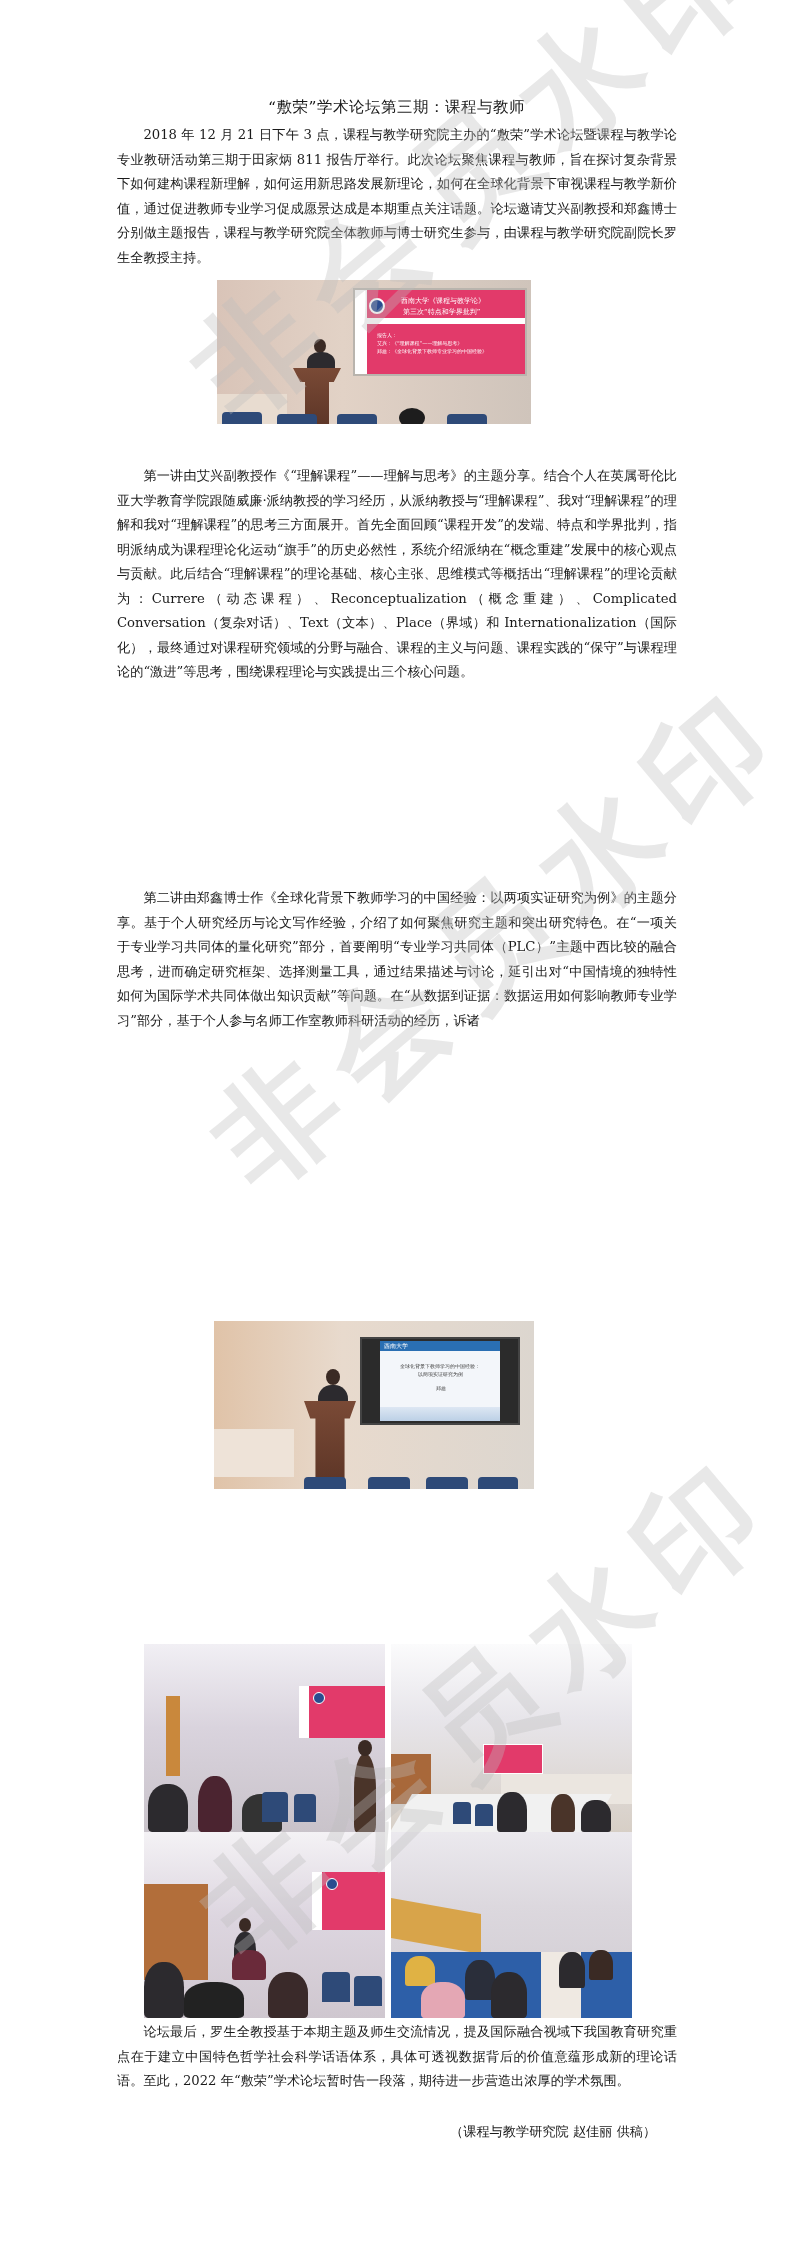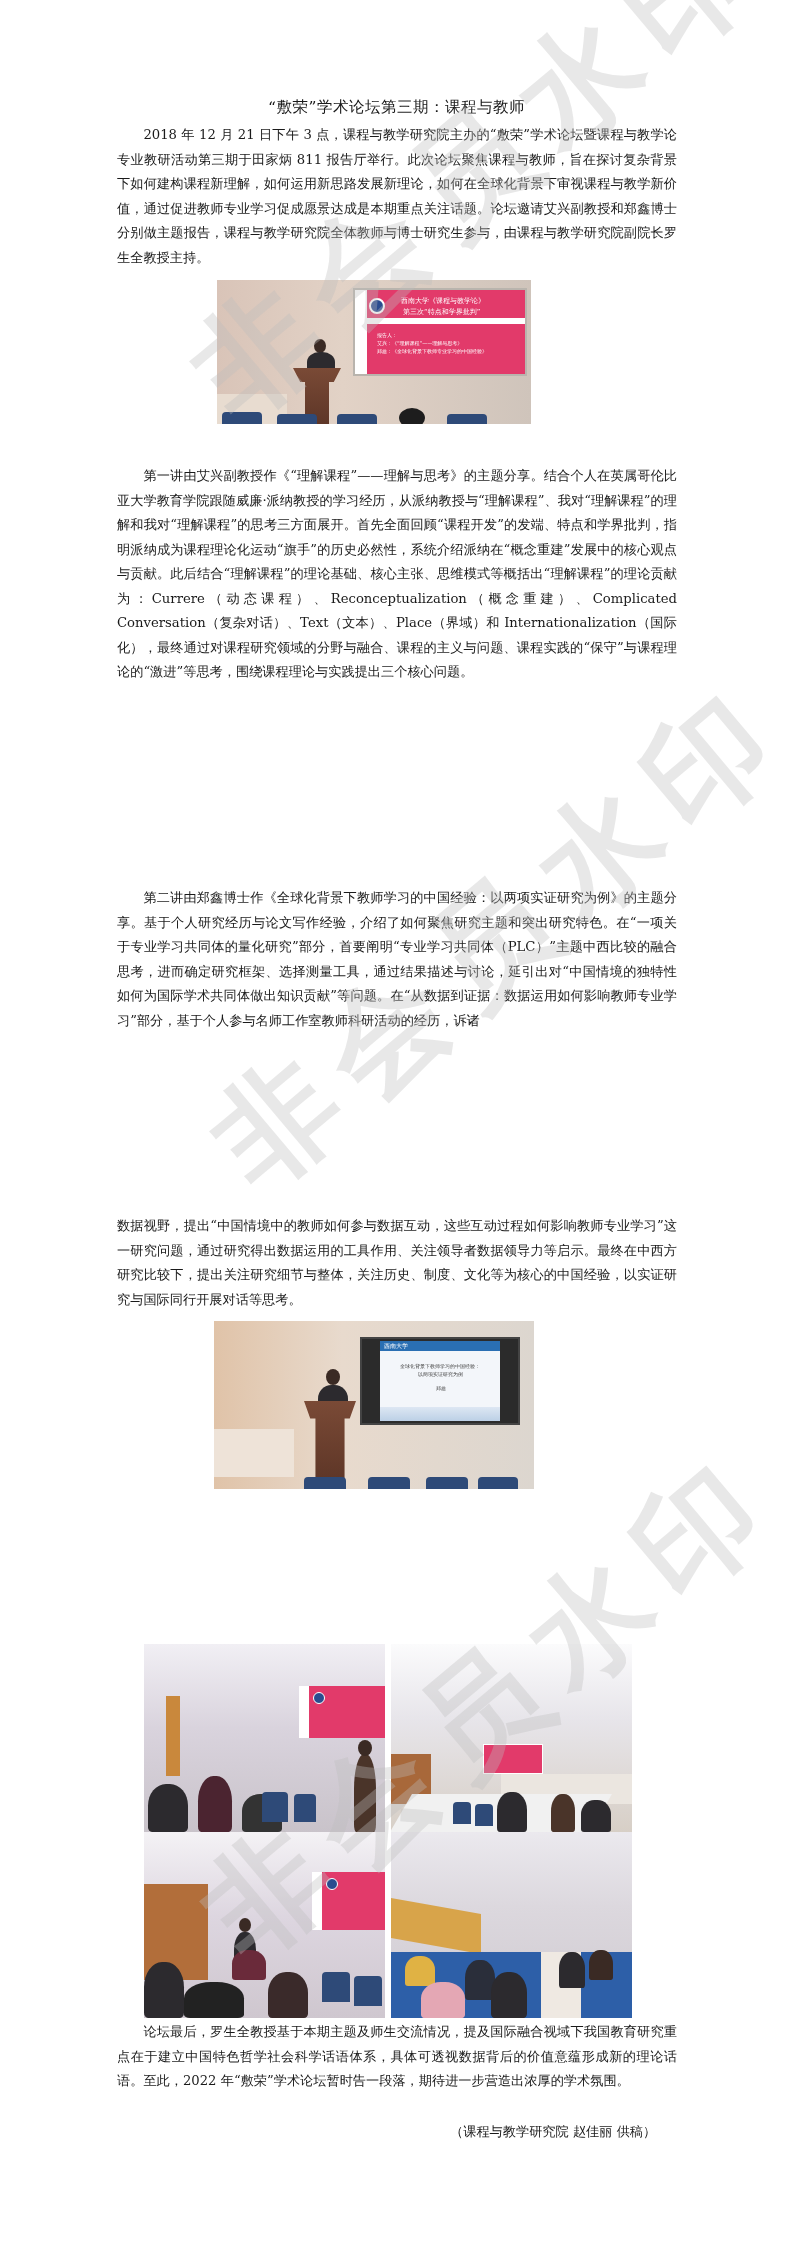--- a/index.html
+++ b/index.html
@@ -56,21 +56,20 @@
     <div class="chair" style="left:230px; top:134px; width:40px; height:10px;"></div>
   </div>
 
   <p class="para" style="top:464px;">
     <span>第一讲由艾兴副教授作《“理解课程”——理解与思考》的主题分享。结合个人在英属哥伦比亚大学教育学院跟随威廉·派纳教授的学习经历，从派纳教授与“理解课程”、我对“理解课程”的理解和我对“理解课程”的思考三方面展开。首先全面回顾“课程开发”的发端、特点和学界批判，指明派纳成为课程理论化运动“旗手”的历史必然性，系统介绍派纳在“概念重建”发展中的核心观点与贡献。此后结合“理解课程”的理论基础、核心主张、思维模式等概括出“理解课程”的理论贡献为：Currere（动态课程）、Reconceptualization（概念重建）、Complicated Conversation（复杂对话）、Text（文本）、Place（界域）和 Internationalization（国际化），最终通过对课程研究领域的分野与融合、课程的主义与问题、课程实践的“保守”与课程理论的“激进”等思考，围绕课程理论与实践提出三个核心问题。</span>
   </p>
 
 
   <p class="para" style="top:865px;margin-top:21px;">第二讲由郑鑫博士作《全球化背景下教师学习的中国经验：以两项实证研究为例》的主题分享。基于个人研究经历与论文写作经验，介绍了如何聚焦研究主题和突出研究特色。在“一项关于专业学习共同体的量化研究”部分，首要阐明“专业学习共同体（PLC）”主题中西比较的融合思考，进而确定研究框架、选择测量工具，通过结果描述与讨论，延引出对“中国情境的独特性如何为国际学术共同体做出知识贡献”等问题。在“从数据到证据：数据运用如何影响教师专业学习”部分，基于个人参与名师工作室教师科研活动的经历，诉诸</p>
 
-  <p class="para" style="top:1214px; text-indent:0;">数据视野，提出“中国情境中的教师如何参与数据互动，这些互动过程如何影响教师专业学习”这一研究问题，通过研究得出数据运用的工具作用、关注领导者数据领导力等启示。最终在中西方研究比较下，提出关注研究细节与整体，关注历史、制度、文化等为核心的中国经验，以实证研究与国际同行开展对话等思考。</p>
 
   <div class="photo" style="left:214px; top:1321px; width:320px; height:168px;">
     <div class="wall" style="background:linear-gradient(90deg,#e0c3a8 0%,#e8dacd 40%,#dcd6cf 100%);"></div>
     <div class="screen" style="left:146px; top:16px; width:156px; height:84px; background:#2b2b2b; border-color:#444;">
       <div style="position:absolute;left:18px;top:2px;width:120px;height:80px;background:#f3f6fa;">
         <div style="position:absolute;left:0;top:0;width:120px;height:10px;background:#2a6fb3;">
           <span class="stxt" style="left:4px;top:1px;font-size:6px;">西南大学</span>
         </div>
         <span class="stxt" style="left:20px;top:22px;color:#444;font-size:5px;">全球化背景下教师学习的中国经验：</span>
         <span class="stxt" style="left:38px;top:30px;color:#444;font-size:5px;">以两项实证研究为例</span>

